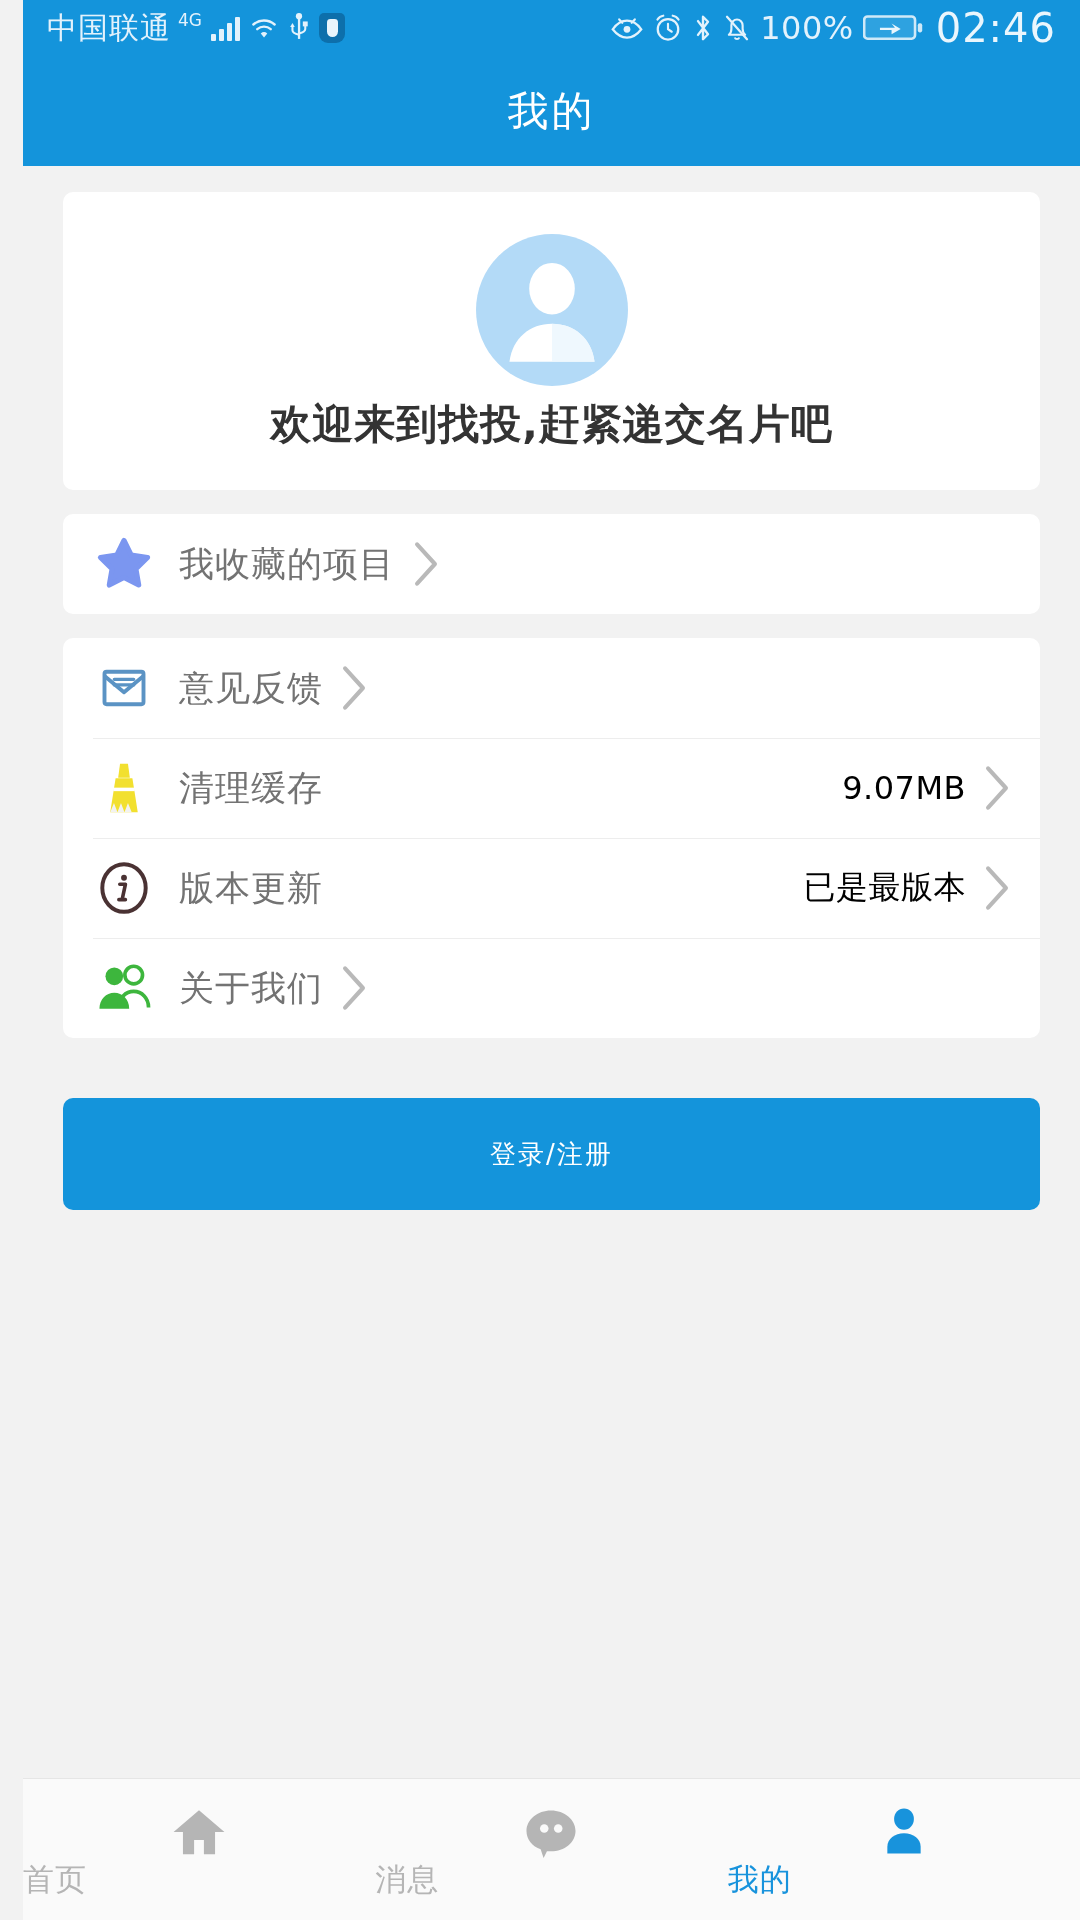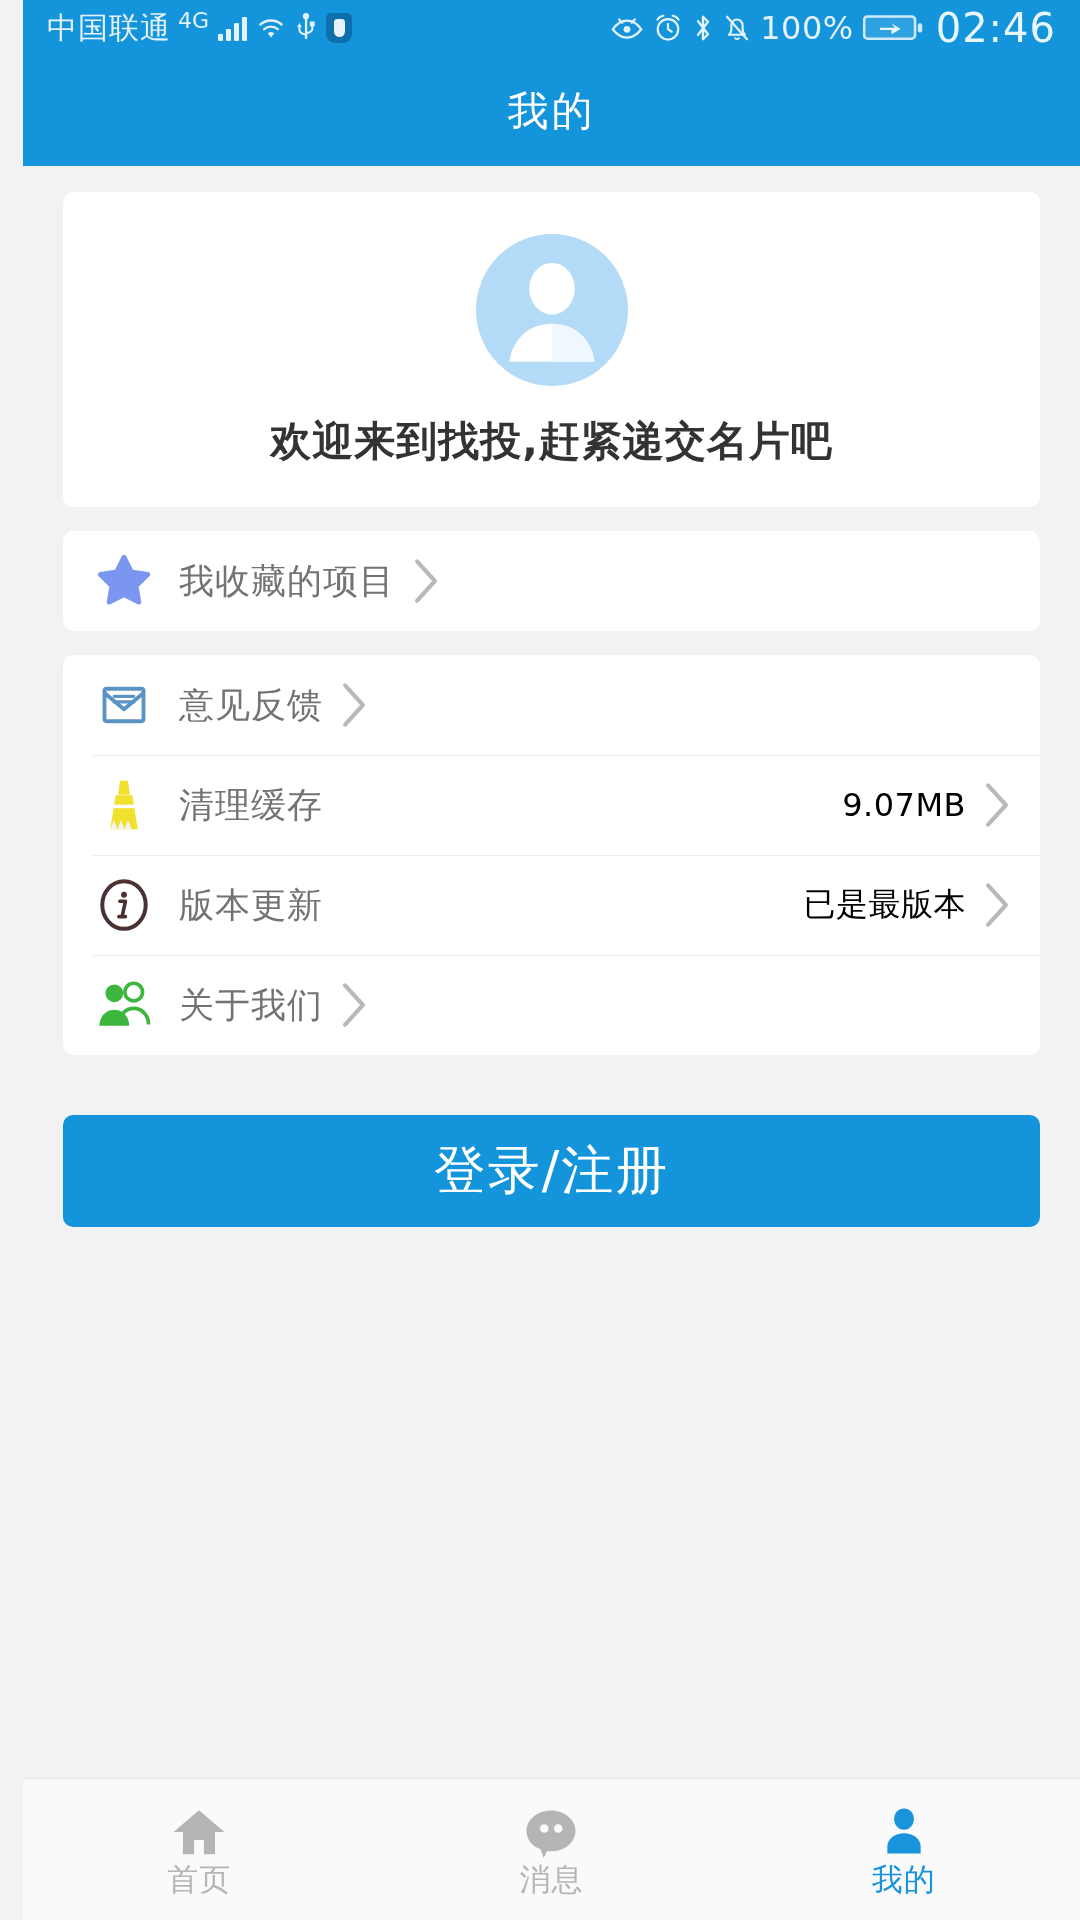--- a/index.html
+++ b/index.html
@@ -12,21 +12,21 @@
   .phone { position:relative; width:1080px; height:1920px; display:flex; flex-direction:column;padding-left:23px; }
 
   
   .statusbar {
     height:56px; background:#1494DB; color:#d8edfa;
     display:flex; align-items:center; justify-content:space-between;
     padding:0 24px; flex:0 0 56px;
   }
   .sb-left, .sb-right { display:flex; align-items:center; gap:9px; }
   .carrier { font-size:30px; letter-spacing:1px; color:#e3f2fc; }
-  .net-type { font-size:22px; position:relative; top:-8px; margin-left:-2px; color:#e3f2fc;}
+  .net-type { font-size:17px; position:relative; top:-8px; margin-left:-2px; color:#e3f2fc;}
   .bars { display:flex; align-items:flex-end; gap:3px; height:26px; }
   .bars i { display:block; width:5px; background:#e3f2fc; border-radius:1px; }
   .bars i:nth-child(1){height:7px;} .bars i:nth-child(2){height:12px;}
   .bars i:nth-child(3){height:18px;} .bars i:nth-child(4){height:24px;}
   .sb-icon { display:inline-flex; align-items:center; justify-content:center; }
   .batt-pct { font-size:32px; color:#e3f2fc; letter-spacing:0.5px; }
   .clock { font-size:40px; color:#eaf6fd; letter-spacing:1px; margin-left:4px;}
   .usb-shield {
     width:26px;height:30px;background:#0d6fab;border-radius:5px 5px 9px 9px;
     display:flex;align-items:center;justify-content:center;
@@ -40,49 +40,49 @@
   }
   .appbar-title { color:#ffffff; font-size:41px; letter-spacing:3px; }
 
   
   .content { flex:1 1 auto; background:#f2f2f2; padding:0 40px; overflow:hidden; }
 
   .card { background:#ffffff; border-radius:10px; }
 
   .profile-card { margin-top:26px; padding:42px 0 38px; text-align:center; }
   .avatar-wrap { display:flex; justify-content:center; }
-  .welcome { font-size:41px; font-weight:bold; color:#333333; margin-top:28px; letter-spacing:1px;}
+  .welcome { font-size:41px; font-weight:bold; color:#333333; margin-top:11px; letter-spacing:1px;}
 
   .group { margin-top:24px; overflow:hidden; }
   .row {
     display:flex; align-items:center; height:100px; padding:0 28px 0 30px;
     position:relative;
   }
   .row + .row::before {
     content:""; position:absolute; left:30px; right:0; top:0; height:1px; background:#ededed;
   }
   .row-icon { width:62px; height:62px; flex:0 0 62px; display:flex; align-items:center; justify-content:center; }
   .row-label { font-size:35px; color:#737373; margin-left:24px; letter-spacing:1px;}
   .row-value { margin-left:auto; font-size:32px; color:#000000; letter-spacing:0.5px; white-space:nowrap;}
   .row-value.small { font-size:30px; }
   .chev { margin-left:16px; flex:0 0 auto; display:flex; align-items:center;}
 
   .login-btn {
     margin-top:60px; height:112px; background:#1494DB; border-radius:10px;
     display:flex; align-items:center; justify-content:center;
-    color:#ffffff; font-size:52px; letter-spacing:2px; border:none; width:100%;
+    color:#ffffff; font-size:26px; letter-spacing:2px; border:none; width:100%;
     font-family:inherit; cursor:pointer;
   }
 
   
   .tabbar {
     flex:0 0 142px; height:142px; background:#fafafa;
     border-top:1px solid #e6e6e6; display:flex;
   }
-  .tab { flex:1; display:flex; flex-direction:column; align-items:center; justify-content:center; gap:0; }
+  .tab { flex:1; display:flex; flex-direction:column; justify-content:center; gap:0; }
   .tab-ico { height:60px; display:flex; align-items:flex-end; justify-content:center;}
   .tab-label { font-size:31px; color:#b5b5b5; letter-spacing:1px;}
   .tab.active .tab-label { color:#1893DC; }
 </style>
 </head>
 <body>
 
 <div class="phone">
 
   <div class="statusbar">

